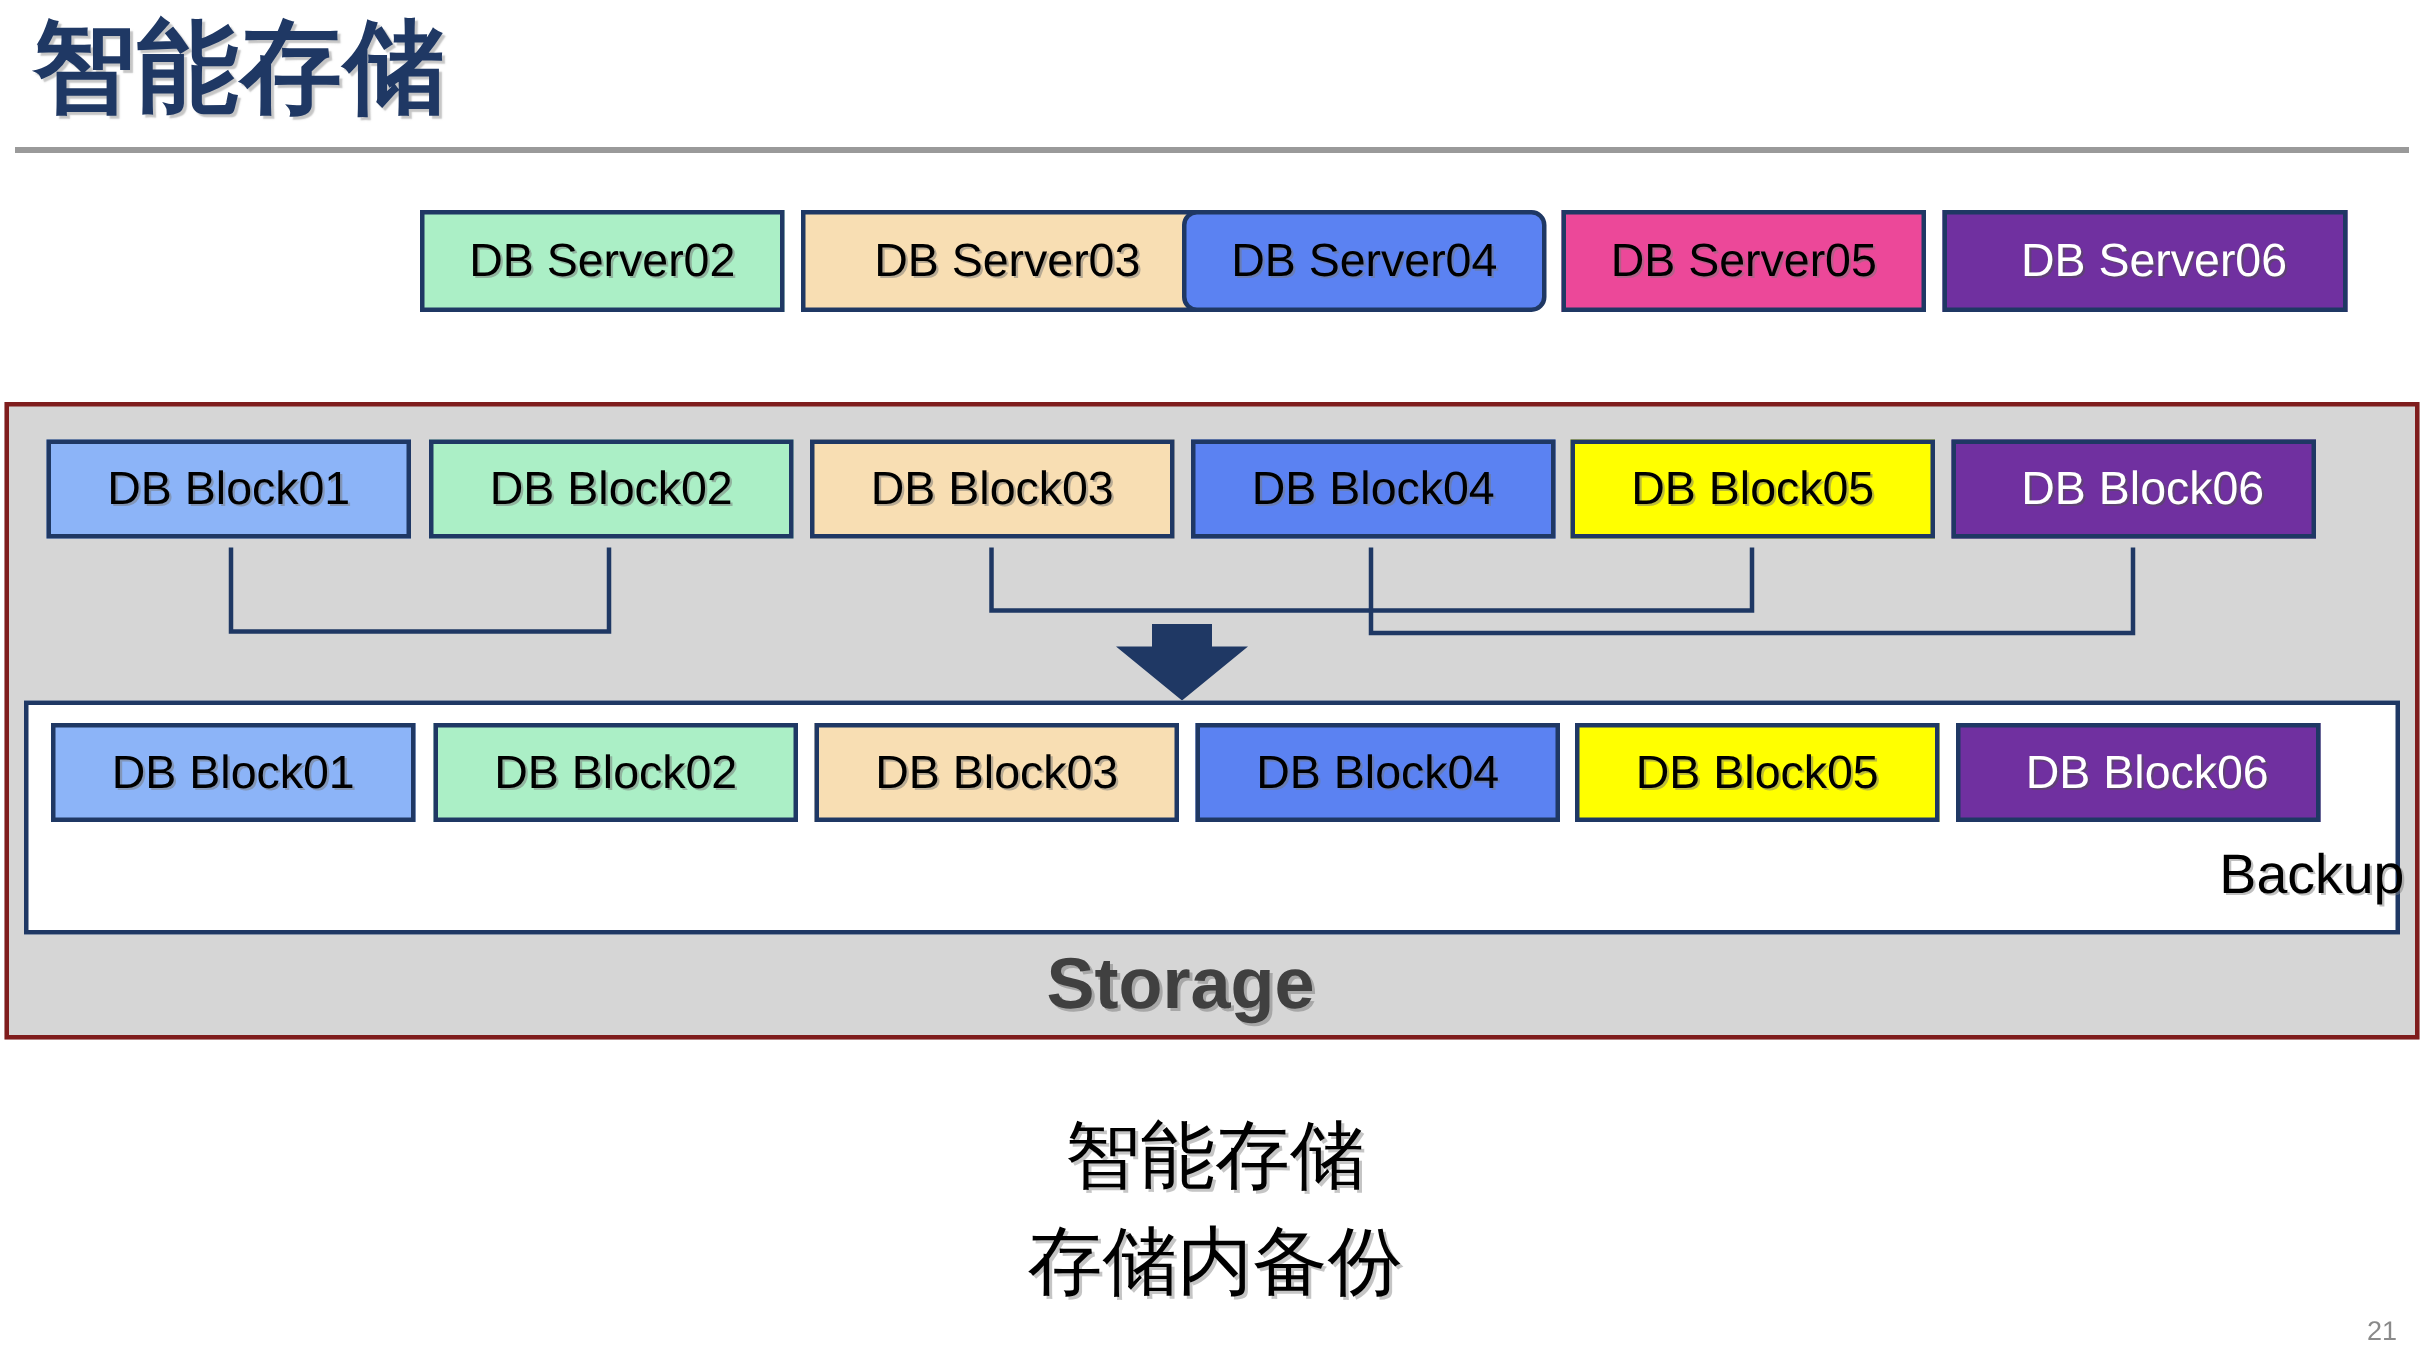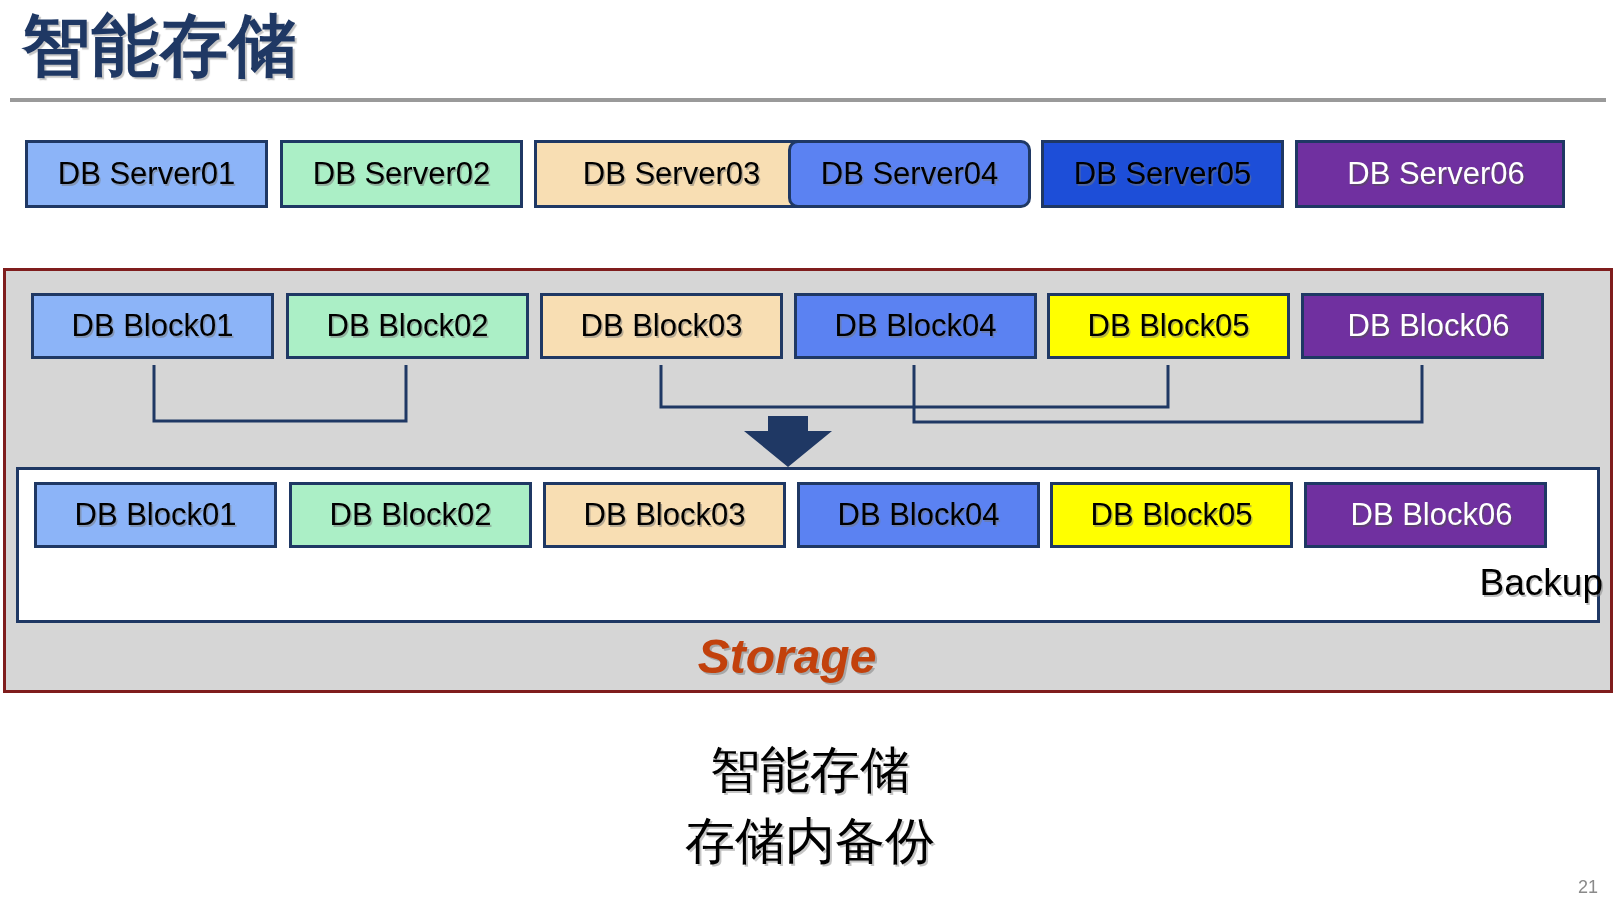--- a/index.html
+++ b/index.html
@@ -134,23 +134,22 @@
   }
 
   .storage-label {
     position: absolute;
     left: 0;
     top: 358px;
     width: 1562px;
     text-align: center;
     font-size: 48px;
     font-weight: 700;
-    color: #c2410c;
+    color: #404040;
     text-shadow: 2px 2px 0px rgba(120,120,120,0.5);
-    font-style: italic;
   }
 
   
   .caption-block {
     position: absolute;
     left: 0;
     top: 735px;
     width: 1620px;
     text-align: center;
   }
@@ -172,25 +171,24 @@
 </style>
 </head>
 <body>
 
 <div id="slide">
 
   <div class="slide-title">智能存储</div>
   <div class="title-rule"></div>
 
   <div id="server-row" class="server-row">
-      <div class="box" style="left: 25px; width: 243px; background: rgb(140, 180, 248); color: rgb(0, 0, 0);">DB Server01</div>
       <div class="box" style="left: 280px; width: 243px; background: rgb(171, 239, 198); color: rgb(0, 0, 0);">DB Server02</div>
       <div class="box" style="left: 534px; width: 275px; background: rgb(248, 222, 179); color: rgb(0, 0, 0); text-align: center;">DB Server03</div>
       <div class="box" style="left: 788px; width: 243px; background: rgb(91, 130, 242); color: rgb(0, 0, 0); border-radius: 10px;">DB Server04</div>
-      <div class="box" style="left: 1041px; width: 243px; background: #1d4ed8; color: rgb(0, 0, 0);">DB Server05</div>
+      <div class="box" style="left: 1041px; width: 243px; background: #ec4899; color: rgb(0, 0, 0);">DB Server05</div>
       <div class="box light-text" style="left: 1295px; width: 270px; background: rgb(112, 48, 160); color: rgb(255, 255, 255);">DB Server06</div>
     </div>
 
   <div id="storage-container">
 
     <svg id="connectors" viewBox="0 0 1604 419" preserveAspectRatio="none">
         <path d="M 148 94 L 148 150 L 400 150 L 400 94" fill="none" stroke="#1F3864" stroke-width="3"></path>
         <path d="M 655 94 L 655 136 L 1162 136 L 1162 94" fill="none" stroke="#1F3864" stroke-width="3"></path>
         <path d="M 908 94 L 908 151 L 1416 151 L 1416 94" fill="none" stroke="#1F3864" stroke-width="3"></path>
         <polygon points="762,145 802,145 802,160 826,160 782,196 738,160 762,160" fill="#1F3864"></polygon>

